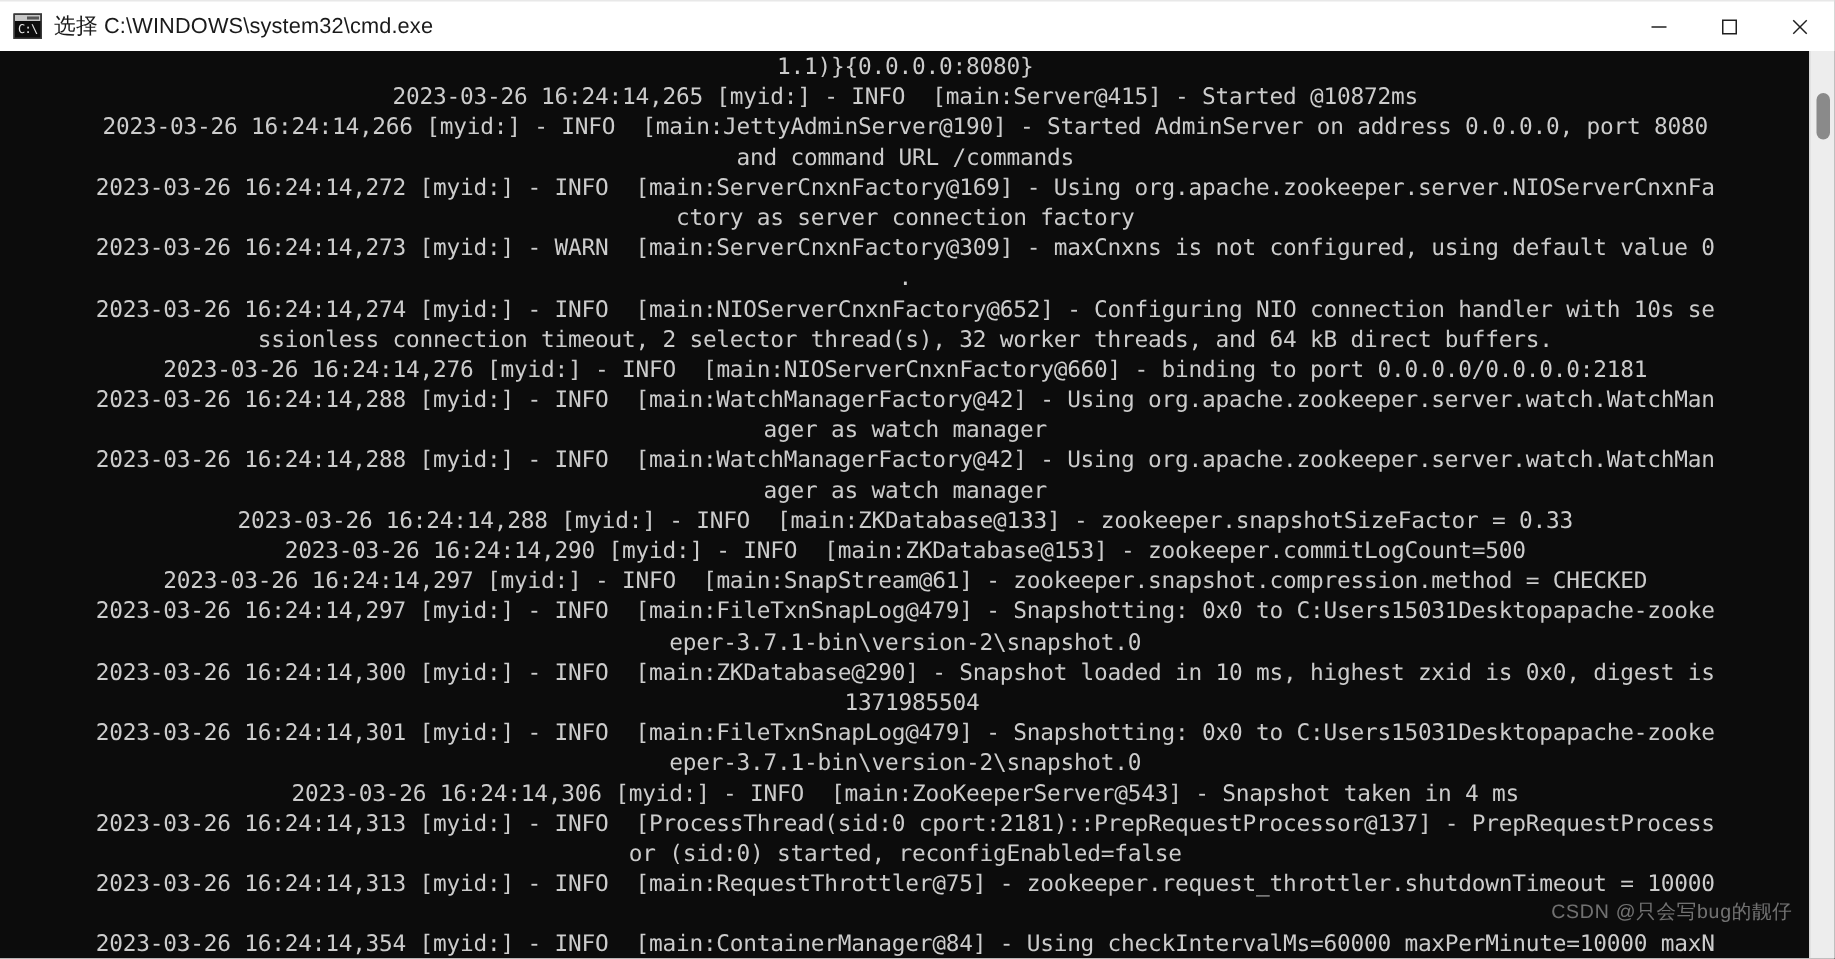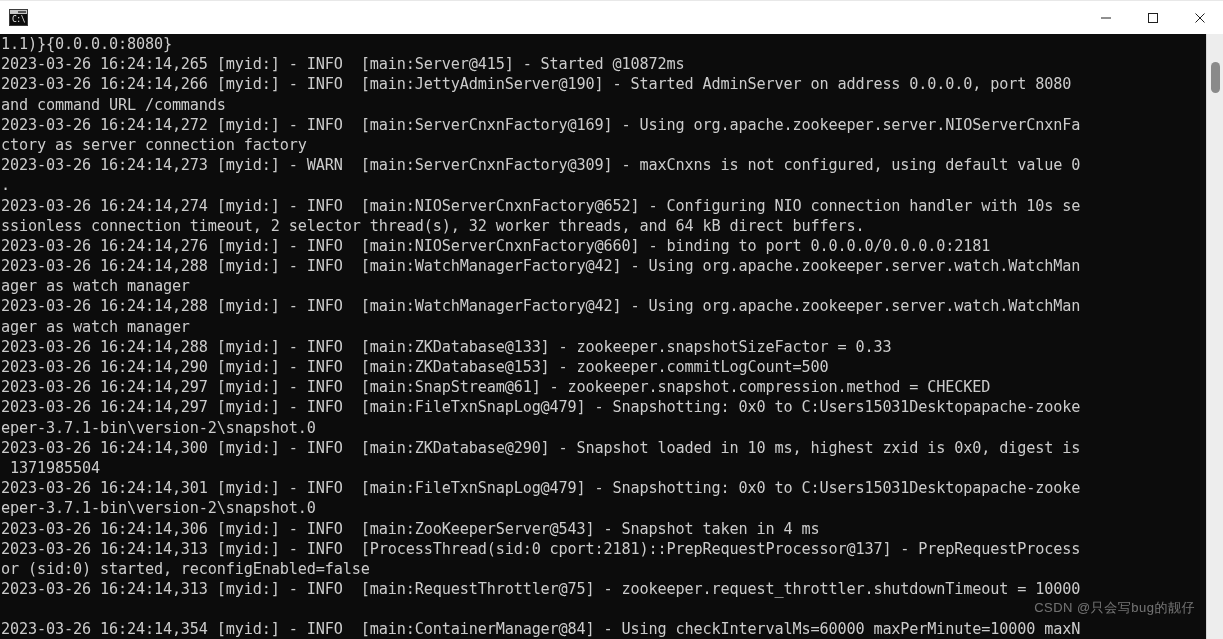--- a/index.html
+++ b/index.html
@@ -160,20 +160,21 @@
 <body>
 
 <div id="window">
 
   <div id="titlebar" style="background: rgb(255, 255, 255);">
     <div id="titlebar-left">
       <span class="app-icon">
         <span class="bar"></span>
         <span class="prompt">C:\</span>
       </span>
+      <span id="title-text">选择 C:\WINDOWS\system32\cmd.exe</span>
     </div>
     <div id="titlebar-controls">
       <div class="ctl min">
         <svg width="12" height="12" viewBox="0 0 12 12">
           <line x1="1" y1="6" x2="11" y2="6" stroke="#202020" stroke-width="1"></line>
         </svg>
       </div>
       <div class="ctl max">
         <svg width="12" height="12" viewBox="0 0 12 12">
           <rect x="1.5" y="1.5" width="9" height="9" fill="none" stroke="#202020" stroke-width="1"></rect>
@@ -181,21 +182,21 @@
       </div>
       <div class="ctl close">
         <svg width="12" height="12" viewBox="0 0 12 12">
           <line x1="1.5" y1="1.5" x2="10.5" y2="10.5" stroke="#202020" stroke-width="1"></line>
           <line x1="10.5" y1="1.5" x2="1.5" y2="10.5" stroke="#202020" stroke-width="1"></line>
         </svg>
       </div>
     </div>
   </div>
 
-  <div id="console" style="background: rgb(12, 12, 12);">
+  <div id="console" style="background: rgb(12, 12, 12); text-align: center;">
     <div id="console-text" style="color: rgb(204, 204, 204);"><span class="ln">1.1)}{0.0.0.0:8080}</span><span class="ln">2023-03-26 16:24:14,265 [myid:] - INFO  [main:Server@415] - Started @10872ms</span><span class="ln">2023-03-26 16:24:14,266 [myid:] - INFO  [main:JettyAdminServer@190] - Started AdminServer on address 0.0.0.0, port 8080</span><span class="ln">and command URL /commands</span><span class="ln">2023-03-26 16:24:14,272 [myid:] - INFO  [main:ServerCnxnFactory@169] - Using org.apache.zookeeper.server.NIOServerCnxnFa</span><span class="ln">ctory as server connection factory</span><span class="ln">2023-03-26 16:24:14,273 [myid:] - WARN  [main:ServerCnxnFactory@309] - maxCnxns is not configured, using default value 0</span><span class="ln">.</span><span class="ln">2023-03-26 16:24:14,274 [myid:] - INFO  [main:NIOServerCnxnFactory@652] - Configuring NIO connection handler with 10s se</span><span class="ln">ssionless connection timeout, 2 selector thread(s), 32 worker threads, and 64 kB direct buffers.</span><span class="ln">2023-03-26 16:24:14,276 [myid:] - INFO  [main:NIOServerCnxnFactory@660] - binding to port 0.0.0.0/0.0.0.0:2181</span><span class="ln">2023-03-26 16:24:14,288 [myid:] - INFO  [main:WatchManagerFactory@42] - Using org.apache.zookeeper.server.watch.WatchMan</span><span class="ln">ager as watch manager</span><span class="ln">2023-03-26 16:24:14,288 [myid:] - INFO  [main:WatchManagerFactory@42] - Using org.apache.zookeeper.server.watch.WatchMan</span><span class="ln">ager as watch manager</span><span class="ln">2023-03-26 16:24:14,288 [myid:] - INFO  [main:ZKDatabase@133] - zookeeper.snapshotSizeFactor = 0.33</span><span class="ln">2023-03-26 16:24:14,290 [myid:] - INFO  [main:ZKDatabase@153] - zookeeper.commitLogCount=500</span><span class="ln">2023-03-26 16:24:14,297 [myid:] - INFO  [main:SnapStream@61] - zookeeper.snapshot.compression.method = CHECKED</span><span class="ln">2023-03-26 16:24:14,297 [myid:] - INFO  [main:FileTxnSnapLog@479] - Snapshotting: 0x0 to C:Users15031Desktopapache-zooke</span><span class="ln">eper-3.7.1-bin\version-2\snapshot.0</span><span class="ln">2023-03-26 16:24:14,300 [myid:] - INFO  [main:ZKDatabase@290] - Snapshot loaded in 10 ms, highest zxid is 0x0, digest is</span><span class="ln"> 1371985504</span><span class="ln">2023-03-26 16:24:14,301 [myid:] - INFO  [main:FileTxnSnapLog@479] - Snapshotting: 0x0 to C:Users15031Desktopapache-zooke</span><span class="ln">eper-3.7.1-bin\version-2\snapshot.0</span><span class="ln">2023-03-26 16:24:14,306 [myid:] - INFO  [main:ZooKeeperServer@543] - Snapshot taken in 4 ms</span><span class="ln">2023-03-26 16:24:14,313 [myid:] - INFO  [ProcessThread(sid:0 cport:2181)::PrepRequestProcessor@137] - PrepRequestProcess</span><span class="ln">or (sid:0) started, reconfigEnabled=false</span><span class="ln">2023-03-26 16:24:14,313 [myid:] - INFO  [main:RequestThrottler@75] - zookeeper.request_throttler.shutdownTimeout = 10000</span><span class="ln"></span><span class="ln">2023-03-26 16:24:14,354 [myid:] - INFO  [main:ContainerManager@84] - Using checkIntervalMs=60000 maxPerMinute=10000 maxN</span></div>
     <div id="watermark">CSDN @只会写bug的靓仔</div>
   </div>
 
   <div id="scrollbar" style="background: rgb(237, 237, 237);">
     <div id="scroll-thumb" style="background: rgb(138, 138, 138); top: 28px; height: 31px;"></div>
   </div>
 
 </div>
 

